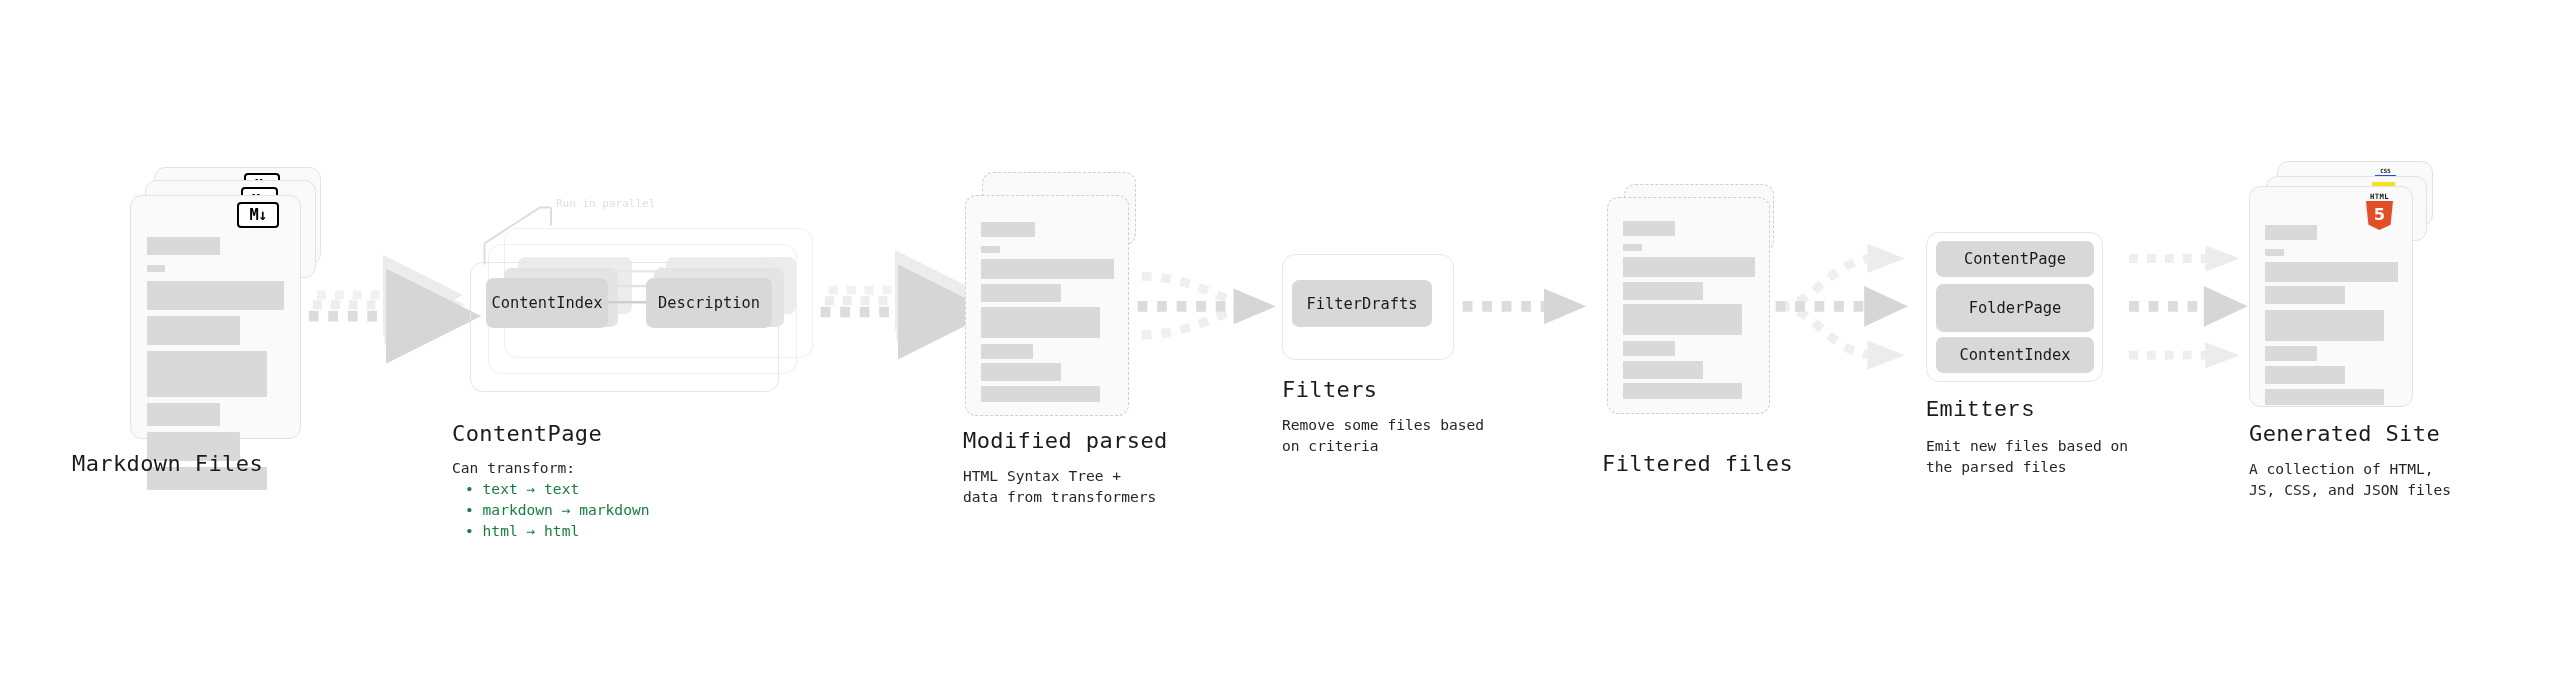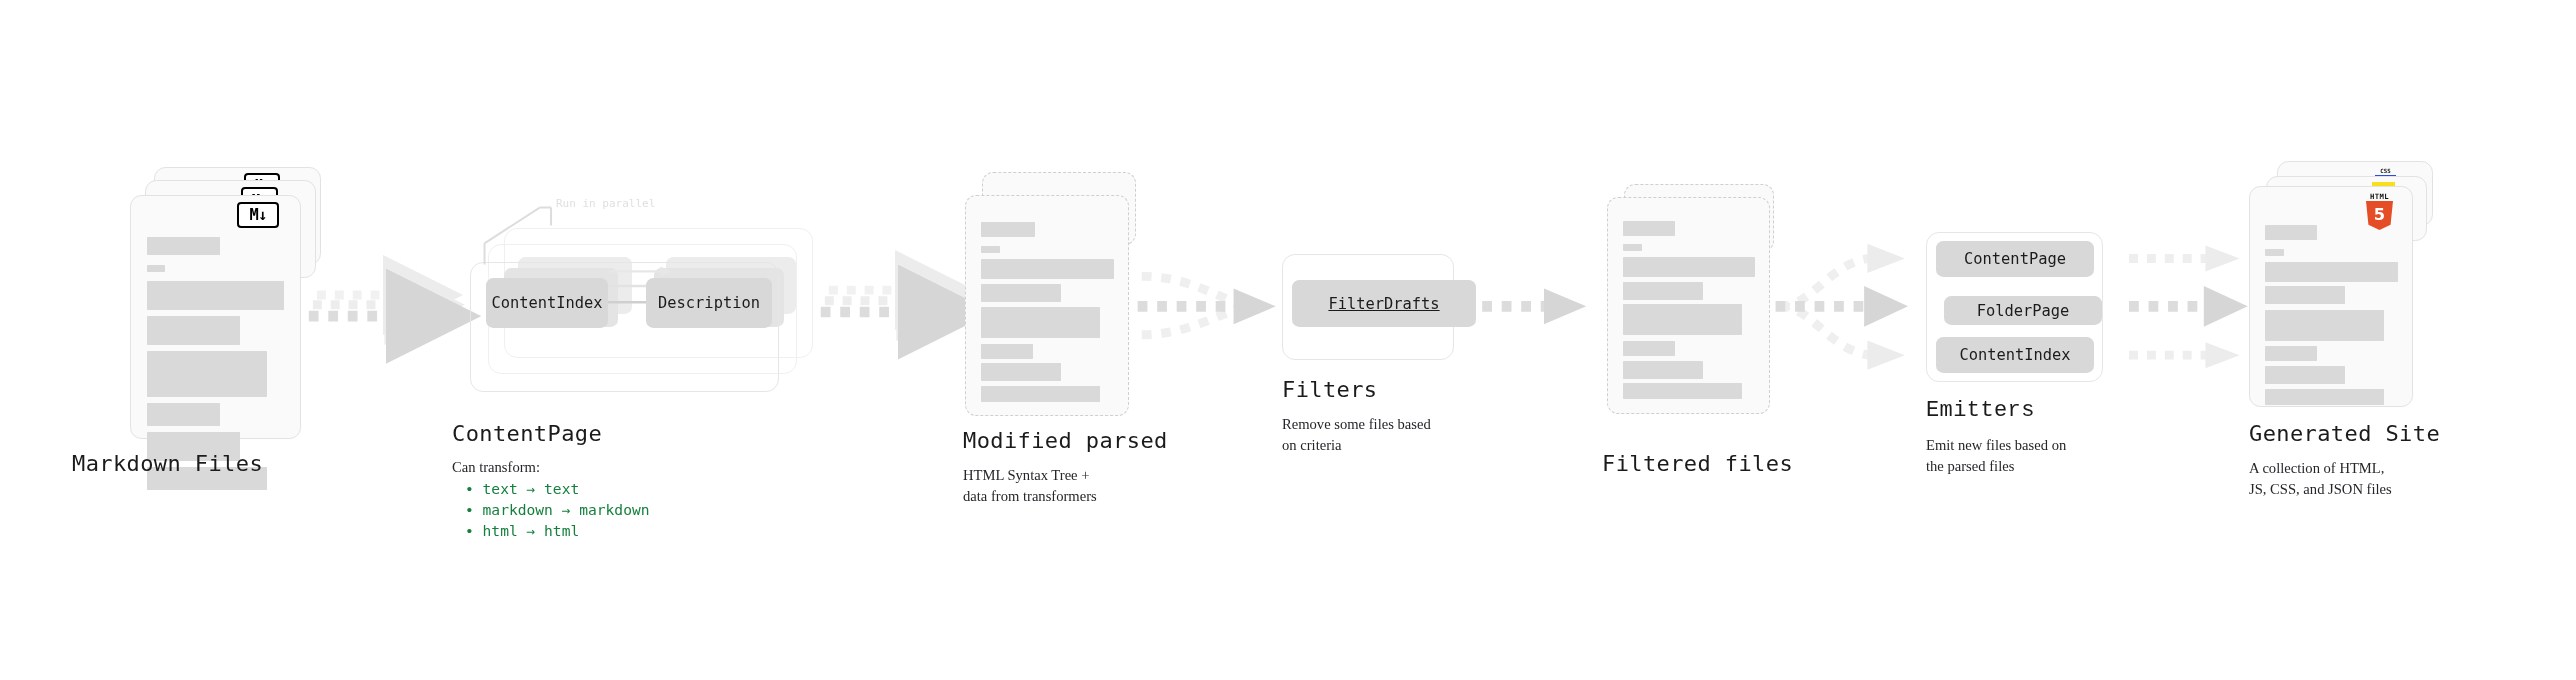--- a/index.html
+++ b/index.html
@@ -47,21 +47,20 @@
     color: #1b1b1b;
     letter-spacing: 0.4px;
     white-space: nowrap;
   }
   .subtitle {
     position: absolute;
     font-size: 14.6px;
     line-height: 21px;
     color: #26262a;
     white-space: pre;
-    font-family: Liberation Serif, serif;
   }
   .bullet-list {
     position: absolute;
     font-size: 14.6px;
     line-height: 21px;
     color: #15803d;
     white-space: pre;
   }
 
   
@@ -300,21 +299,21 @@
       <div class="bar" style="left:14.6px; top:190px; width:119px; height:16.3px;"></div>
     </div>
 
     <div class="title" style="left:963px; top:428px;">Modified parsed</div>
     <div class="subtitle" style="left:963px; top:465px;">HTML Syntax Tree +
 data from transformers</div>
   </div>
 
   <div class="node">
     <div class="proc-shell" style="left:1282px; top:254px; width:172px; height:106px;"></div>
-    <div class="pill" style="left:1292px; top:280px; width:184px; height:47px;text-decoration:underline;">FilterDrafts</div>
+    <div class="pill" style="left:1292px; top:280px; width:140px; height:47px;">FilterDrafts</div>
 
     <div class="title" style="left:1282px; top:377px;">Filters</div>
     <div class="subtitle" style="left:1282px; top:414px;">Remove some files based
 on criteria</div>
   </div>
 
   <div class="node">
     <div class="doc-card dashed" style="left:1624px; top:184px; width:150px; height:68px;"></div>
     <div class="doc-card dashed" style="left:1607px; top:197px; width:163px; height:217px;">
       <div class="bar" style="left:14.6px; top:23px; width:52px; height:14.6px;"></div>
@@ -326,21 +325,21 @@
       <div class="bar" style="left:14.6px; top:163px; width:80px; height:18px;"></div>
       <div class="bar" style="left:14.6px; top:185px; width:119px; height:16.3px;"></div>
     </div>
 
     <div class="title" style="left:1602px; top:451px;">Filtered files</div>
   </div>
 
   <div class="node">
     <div class="proc-shell" style="left:1926px; top:232px; width:177px; height:150px;"></div>
     <div class="pill" style="left:1936px; top:241px; width:158px; height:36px;">ContentPage</div>
-    <div class="pill" style="left:1936px; top:296px; width:158px; height:29px;margin-left:8px;">FolderPage</div>
+    <div class="pill" style="left:1936px; top:284px; width:158px; height:48px;">FolderPage</div>
     <div class="pill" style="left:1936px; top:337px; width:158px; height:36px;">ContentIndex</div>
 
     <div class="title" style="left:1926px; top:398px;font-family:Liberation Mono, monospace;">Emitters</div>
     <div class="subtitle" style="left:1926px; top:435px;">Emit new files based on
 the parsed files</div>
   </div>
 
   <div class="node">
 
     <div class="doc-card" style="left:2277px; top:161px; width:156px; height:65px;"></div>

